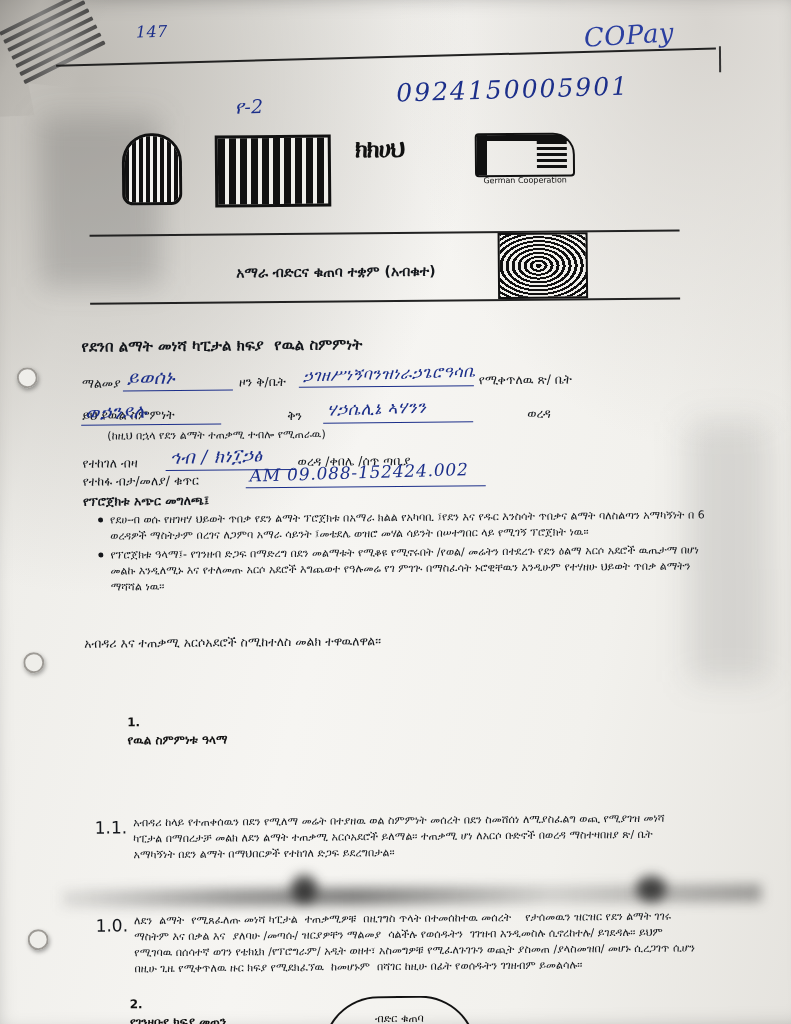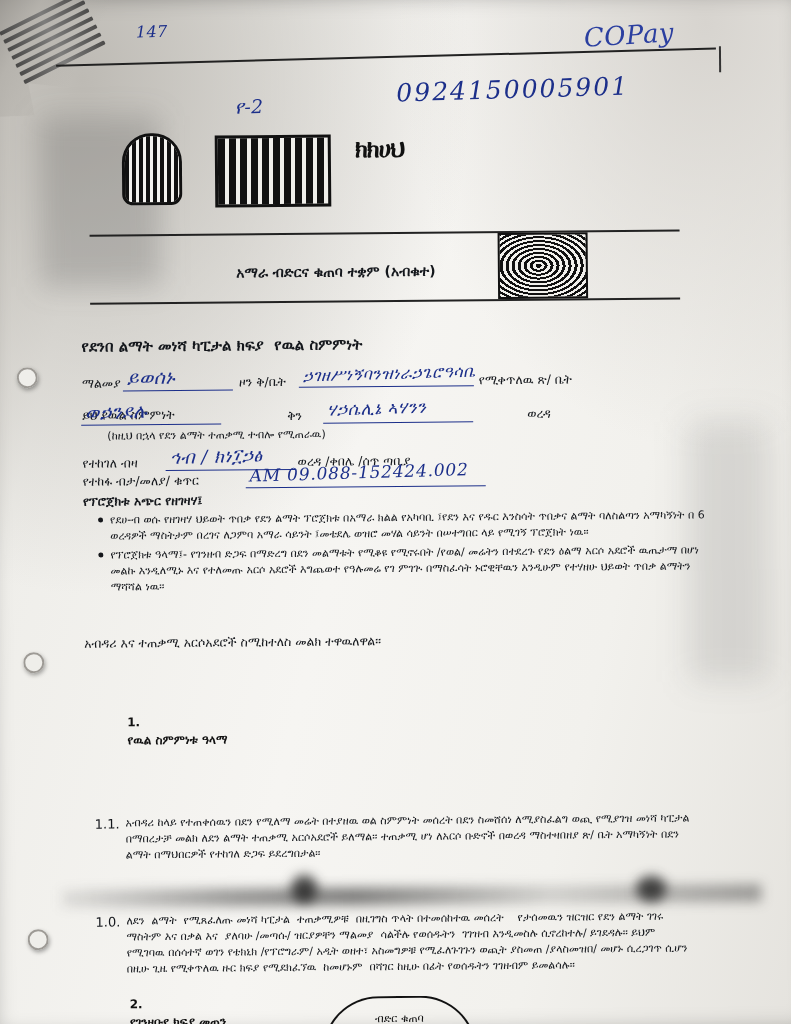--- a/index.html
+++ b/index.html
@@ -162,21 +162,21 @@
     position: absolute; right: 6px; top: 6px; width: 30px; height: 28px;
     background: repeating-linear-gradient(180deg, #111 0 3px, transparent 3px 6px);
   }
 
   .center { text-align: center; }
   .bullet-list { position: absolute; }
   .bullet-row { display: flex; gap: 7px; margin-bottom: 3px; }
   .bullet-dot { flex: 0 0 auto; margin-top: 5px; width: 5px; height: 5px; background: #15171b; border-radius: 50%; }
   .bullet-txt { flex: 1 1 auto; font-size: 11px; line-height: 1.45; color: #14171c; }
   .num-row { display: flex; gap: 6px; margin-bottom: 5px; }
-  .num-lbl { flex: 0 0 auto; font-size: 13px; color: #14171c; }
+  .num-lbl { flex: 0 0 auto; font-size: 17px; color: #14171c; }
   .num-txt { flex: 1 1 auto; font-size: 11px; line-height: 1.45; color: #14171c; }
   .sec-title { font-size: 12px; font-weight: bold; color: #111; margin-bottom: 4px; }
 
   .bottom-seal {
     position: absolute;
     left: 330px; top: 1002px;
     width: 150px; height: 40px;
     border-top: 2px solid #111;
     border-left: 2px solid #111;
     border-right: 2px solid #111;
@@ -220,20 +220,25 @@
 
     <div class="abs hand" style="left:412px; top:82px; font-size:25px; letter-spacing:2px;">0924150005901</div>
 
     <div class="rule thick" style="left:72px; top:62px; width:660px; transform:rotate(-1deg);"></div>
     <div class="rule" style="left:735px; top:55px; width:2px; height:26px; background:#333;"></div>
 
     <div class="logos">
       <div class="logo l1"></div>
       <div class="logo l2"></div>
       <div class="logo l3 logo-text">ክክሀህ</div>
+      <div class="logo l4">
+        <div class="giz-mark"></div>
+        <div class="logo-giz">German
+Cooperation</div>
+      </div>
     </div>
 
     <div class="logo-swirl"></div>
 
     <div class="rule thick" style="left:104px; top:238px; width:590px;"></div>
 
     <div class="typed lg center" style="left:150px; top:268px; width:400px; font-weight:bold;">አማራ ብድርና ቁጠባ ተቋም (አብቁተ)</div>
 
     <div class="rule thick" style="left:104px; top:306px; width:590px;"></div>
 
@@ -259,21 +264,21 @@
 
     <div class="typed md" style="left:95px; top:458px;">የተከገለ ብዛ</div>
     <div class="abs hand" style="left:182px; top:450px; font-size:18px;">ኅብ / ክነ፲ኃፅ</div>
     <div class="underline" style="left:178px; top:474px; width:130px;"></div>
     <div class="typed md" style="left:310px; top:458px;">ወረዳ /ቀበሌ /ሰጥ ጣቢያ</div>
 
     <div class="typed md" style="left:95px; top:476px;">የተከፋ ብታ/መለያ/ ቁጥር</div>
     <div class="abs hand" style="left:262px; top:468px; font-size:17px; letter-spacing:.8px;">AM 09.088-152424.002</div>
     <div class="underline" style="left:258px; top:492px; width:240px;"></div>
 
-    <div class="typed md" style="left:95px; top:496px; font-weight:bold;">የፕሮጀክቱ አጭር የዘገዛሃ፤</div>
+    <div class="typed md" style="left:95px; top:496px; font-weight:bold;">የፕሮጀክቱ አጭር መግለጫ፤</div>
 
     <div class="bullet-list" style="left:110px; top:516px; width:610px;">
       <div class="bullet-row">
         <div class="bullet-dot"></div>
         <div class="bullet-txt">የደሀ-ብ ወሱ የዘገዛሃ ህይወት ጥበቃ የደን ልማት ፕሮጀክቱ በአማራ ክልል የአካባቢ  ፤የደን እና የዱር እንስሳት  ጥበቃና ልማት ባለስልጣን አማካኝነት በ 6 ወረዳዎች  ማስትታም  በረገና ለጋምባ  አማራ ሳይንት ፤መቴደሌ ወዝሮ   መሃል ሳይንት በሠተግበር ላይ  የሚገኝ ፕሮጀክት ነዉ።</div>
       </div>
       <div class="bullet-row">
         <div class="bullet-dot"></div>
         <div class="bullet-txt">የፕሮጀክቱ ዓላማ፤- የገንዘብ ድጋፍ በማድረግ በደን መልማቱት የሚቆዩ የሚኖሩበት /የወል/ መሬትን  በተደረጉ የደን ዕልማ አርሶ አደሮች ዉጤታማ በሆነ መልኩ እንዲለሚኑ እና የተለመጡ አርሶ አደሮች እግጨወተ የዓሉመሬ የገ ምገጒ በማስፈሳት  ኑሮዊቸዉን እንዲሁም  የተሃዘሁ ህይወት ጥበቃ ልማትን ማሻሻል ነዉ።</div>
       </div>

